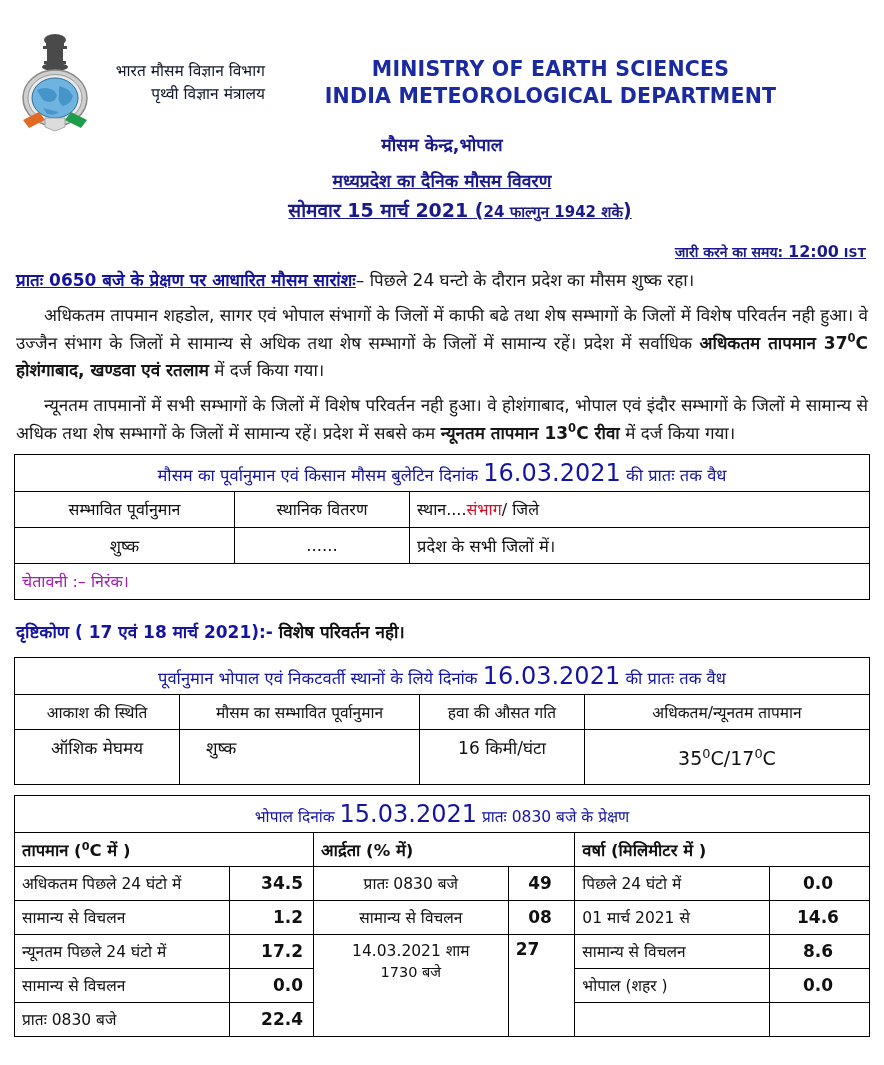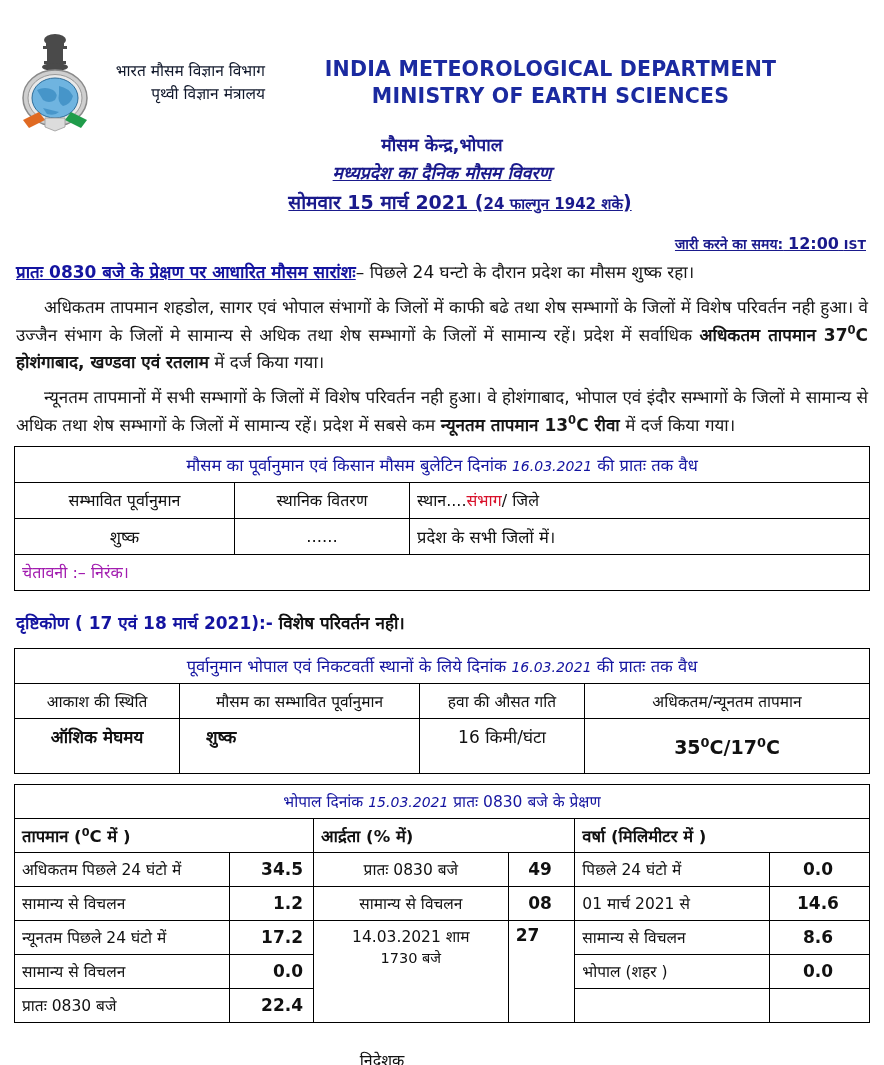--- a/index.html
+++ b/index.html
@@ -23,21 +23,21 @@
     font-family:"DejaVu Sans",sans-serif;
   }
   .hdr-en{
     flex:1;text-align:center;padding-top:30px;padding-right:48px;
     color:#1b2aa0;font-weight:bold;font-size:20.5px;line-height:1.32;
     letter-spacing:0.2px;
     font-family:"DejaVu Sans","Liberation Sans",sans-serif;
   }
   .center-block{text-align:center;color:#1a1a8c;margin-top:-6px;}
   .c-line1{font-size:17.5px;font-weight:bold;margin-top:2px;}
-  .c-line2{font-size:17.5px;font-weight:bold;margin-top:4px;text-decoration:underline;font-style:italic;}
+  .c-line2{font-size:17.5px;font-weight:bold;margin-top:12px;text-decoration:underline;}
   .c-line3{font-size:19px;font-weight:bold;margin-top:5px;text-decoration:underline;margin-left:36px;}
   .c-line3 .sm{font-size:15px;}
   .issue{
     text-align:right;padding-right:18px;margin-top:19px;
     color:#1a1a8c;font-weight:bold;font-size:14px;text-decoration:underline;
   }
   .issue .t{font-size:16px;}
   .issue .ist{font-size:12.5px;}
 
   
@@ -58,40 +58,40 @@
     font-size:16px;color:#111;
   }
   table.t td,table.t th{
     border:1.4px solid #000;padding:4px 7px;vertical-align:middle;
     font-weight:normal;
   }
   .tbl-title{
     text-align:center;color:#1414a0;font-weight:bold;font-size:16.5px;
     padding:4px 3px !important;
   }
-  .tbl-title .dt{font-size:14px;font-style:italic;}
+  .tbl-title .dt{font-size:24px;}
   .red{color:#d8102a;}
   .ctr{text-align:center;}
   .warn-row td{color:#a21caf;font-weight:bold;text-align:left;font-size:16px;}
 
   
   .t1{margin:6px auto 0 auto;width:668px;}
   .t1 td{height:27px;}
   .t1 .r2 td{text-align:center;font-size:16.5px;}
 
   .outlook{
     padding:0 16px;margin-top:20px;color:#1414a0;font-weight:bold;font-size:17px;
   }
   .outlook .blk{color:#111;}
 
   
   .t2{margin:14px auto 0 auto;width:690px;}
   .t2 td{height:26px;text-align:center;}
   .t2 .hdrow td{font-size:15.5px;}
-  .t2 .valrow td{height:44px;font-weight:bold;font-size:17px;vertical-align:top;padding-top:6px;}
+  .t2 .valrow td{height:44px;font-weight:normal;font-size:17px;vertical-align:top;padding-top:6px;}
   .t2 .valrow td.big{font-size:19px;vertical-align:middle;}
 
   
   .t3{margin:10px auto 0 auto;width:700px;}
   .t3 td{height:25px;font-size:15.5px;}
   .t3 .grp td{font-weight:bold;font-size:16.5px;}
   .t3 .num{text-align:right;font-weight:bold;font-size:17px;padding-right:10px;}
   .t3 .lbl{text-align:left;}
   .t3 .mid{text-align:center;}
 
@@ -139,42 +139,42 @@
         </svg>
       </div>
     </div>
 
     <div class="hdr-hi">
       <div>भारत मौसम विज्ञान विभाग</div>
       <div>पृथ्वी विज्ञान मंत्रालय</div>
     </div>
 
     <div class="hdr-en">
+      <div>MINISTRY OF EARTH SCIENCES</div>
       <div>INDIA METEOROLOGICAL DEPARTMENT</div>
-      <div>MINISTRY OF EARTH SCIENCES</div>
     </div>
   </div>
 
   <div class="center-block">
     <div class="c-line1">मौसम केन्द्र,भोपाल</div>
     <div class="c-line2">मध्यप्रदेश का दैनिक मौसम विवरण</div>
     <div class="c-line3">
       <span>सोमवार 15 मार्च 2021 (</span><span class="sm">24 फाल्गुन 1942 शके</span><span>)</span>
     </div>
   </div>
 
   <div class="issue">
     <span>जारी करने का समय:</span>
     <span class="t">12:00</span>
     <span class="ist">IST</span>
   </div>
 
   <div class="body-txt">
     <p class="para">
-      <span class="bluelbl">प्रातः 0830 बजे के प्रेक्षण पर आधारित मौसम सारांशः</span><span>– पिछले 24 घन्टो के दौरान प्रदेश का मौसम शुष्क रहा।</span>
+      <span class="bluelbl">प्रातः 0650 बजे के प्रेक्षण पर आधारित मौसम सारांशः</span><span>– पिछले 24 घन्टो के दौरान प्रदेश का मौसम शुष्क रहा।</span>
     </p>
     <p class="para indent">
       <span>अधिकतम तापमान शहडोल, सागर एवं भोपाल संभागों के जिलों में काफी बढे तथा शेष सम्भागों के जिलों में विशेष परिवर्तन नही हुआ। वे उज्जैन संभाग के जिलों मे सामान्य से अधिक तथा शेष सम्भागों के जिलों में सामान्य रहें। प्रदेश में सर्वाधिक </span><span class="bold">अधिकतम तापमान 37</span><sup class="bold">0</sup><span class="bold">C होशंगाबाद, खण्डवा एवं रतलाम</span><span> में दर्ज किया गया।</span>
     </p>
     <p class="para indent">
       <span>न्यूनतम तापमानों में सभी सम्भागों के जिलों में विशेष परिवर्तन नही हुआ। वे होशंगाबाद, भोपाल एवं इंदौर सम्भागों के जिलों मे सामान्य से अधिक तथा शेष सम्भागों के जिलों में सामान्य रहें। प्रदेश में सबसे कम </span><span class="bold">न्यूनतम तापमान 13</span><sup class="bold">0</sup><span class="bold">C रीवा</span><span> में दर्ज किया गया।</span>
     </p>
   </div>
 
   <div class="tbl-wrap">

